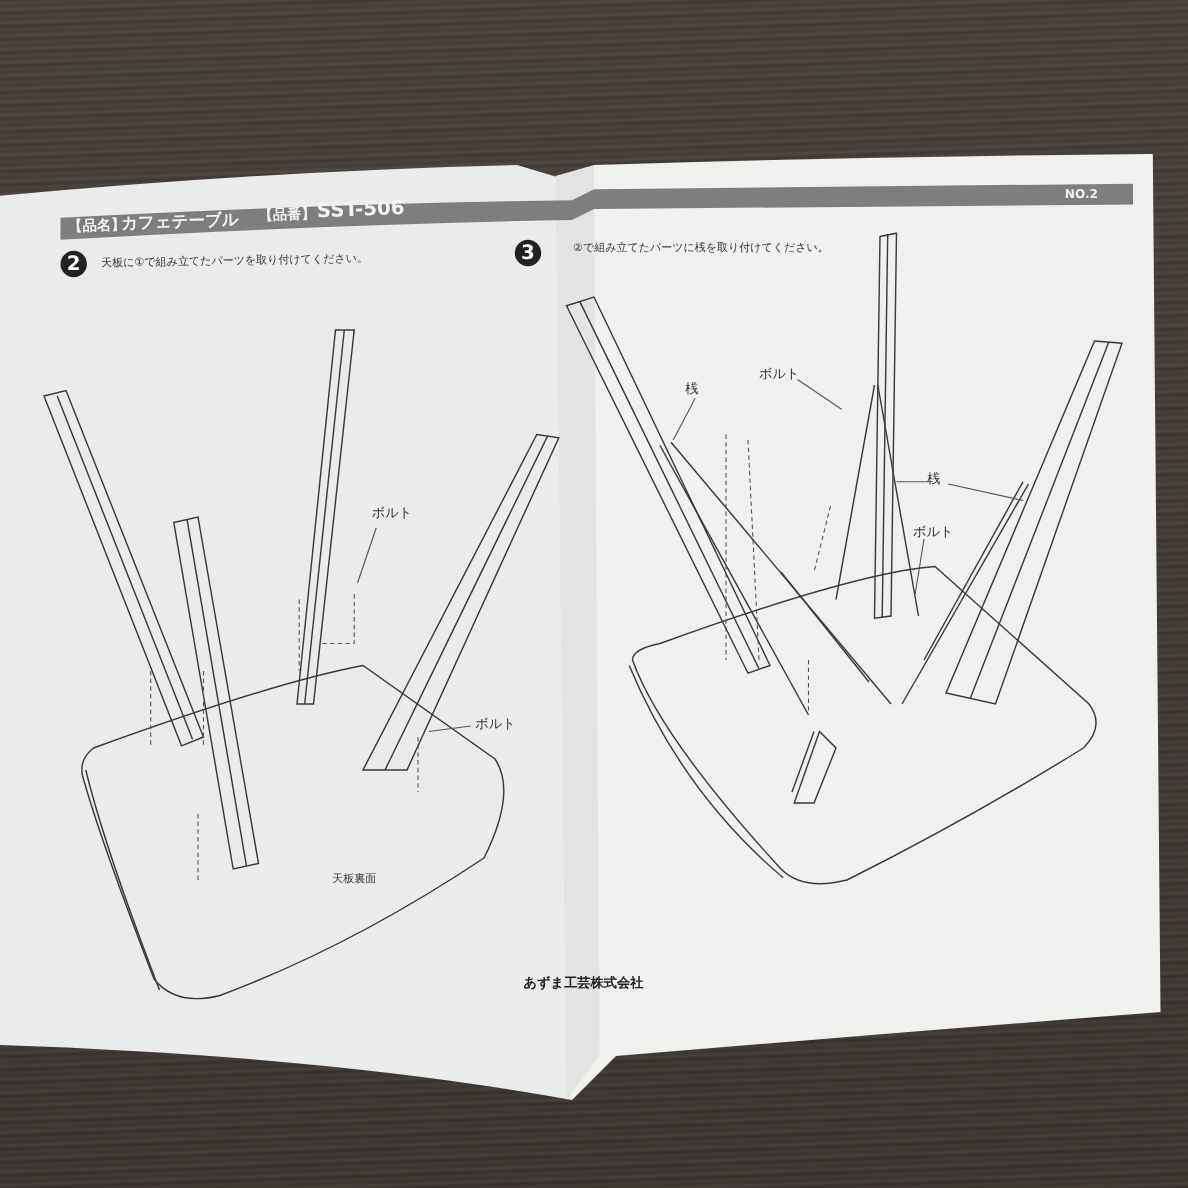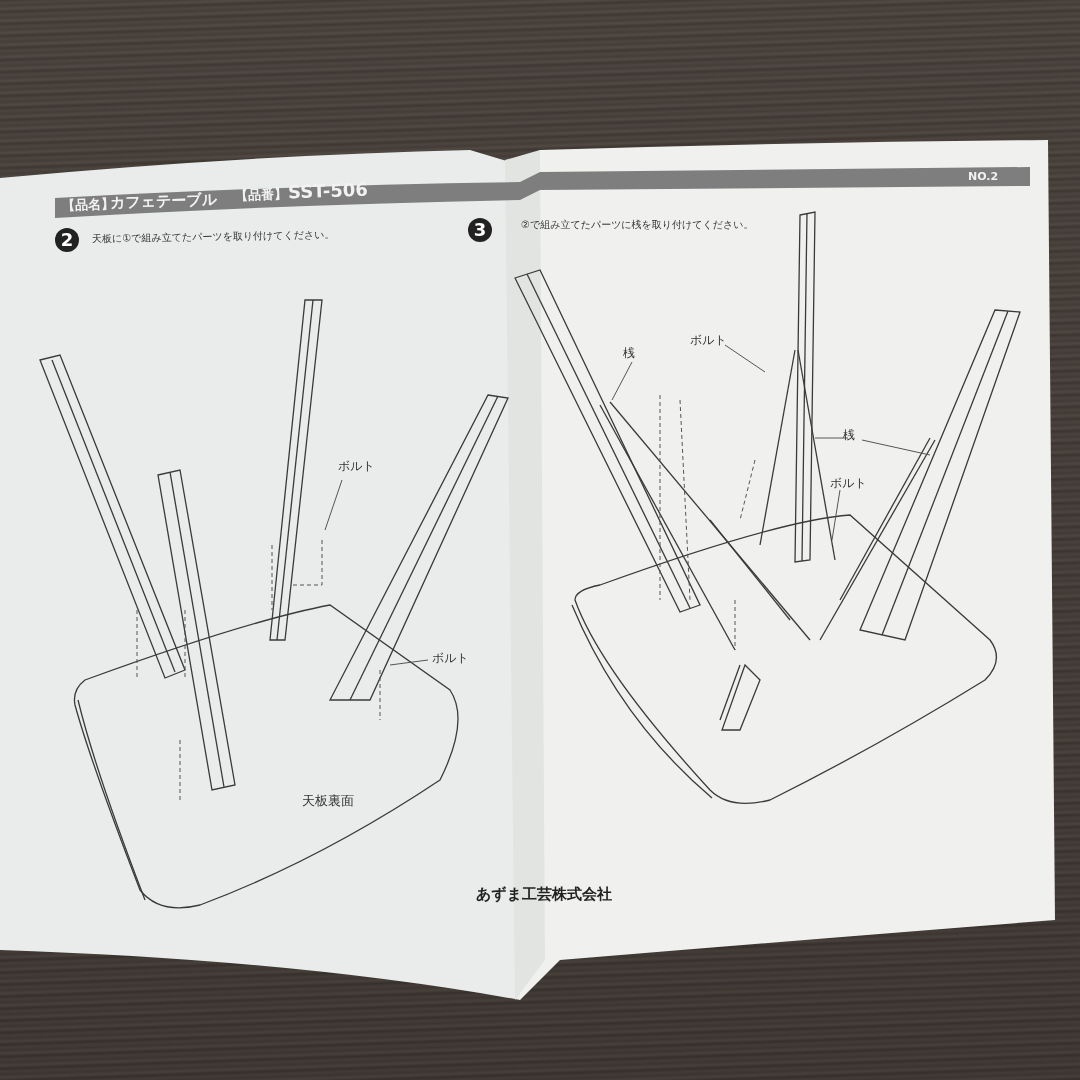--- a/index.html
+++ b/index.html
@@ -99,20 +99,20 @@
 <span class="hdr" style="left:968px;top:170px;font-size:11px;">NO.2</span>
 
 <span class="stepnum" style="left:55px;top:228px;">2</span>
 <span class="t" style="left:92px;top:230px;font-size:10px;transform:rotate(-1deg);">天板に①で組み立てたパーツを取り付けてください。</span>
 
 <span class="stepnum" style="left:468px;top:218px;">3</span>
 <span class="t" style="left:505px;top:218px;font-size:10px;margin-left:16px;">②で組み立てたパーツに桟を取り付けてください。</span>
 
 <span class="t" style="left:338px;top:458px;font-size:12px;">ボルト</span>
 <span class="t" style="left:432px;top:650px;font-size:12px;">ボルト</span>
-<span class="t" style="left:302px;top:792px;font-size:13px;">天板裏面</span>
+<span class="t" style="left:302px;top:792px;font-size:10px;">天板裏面</span>
 
 <span class="t" style="left:690px;top:332px;font-size:12px;">ボルト</span>
 <span class="t" style="left:623px;top:345px;font-size:12px;">桟</span>
 <span class="t" style="left:843px;top:427px;font-size:12px;">桟</span>
 <span class="t" style="left:830px;top:475px;font-size:12px;">ボルト</span>
 
-<span class="t" style="left:476px;top:885px;font-size:15px;font-weight:bold;color:#222;">あずま工芸株式会社</span>
+<span class="t" style="left:476px;top:885px;font-size:12px;font-weight:bold;color:#222;">あずま工芸株式会社</span>
 
 </body></html>

